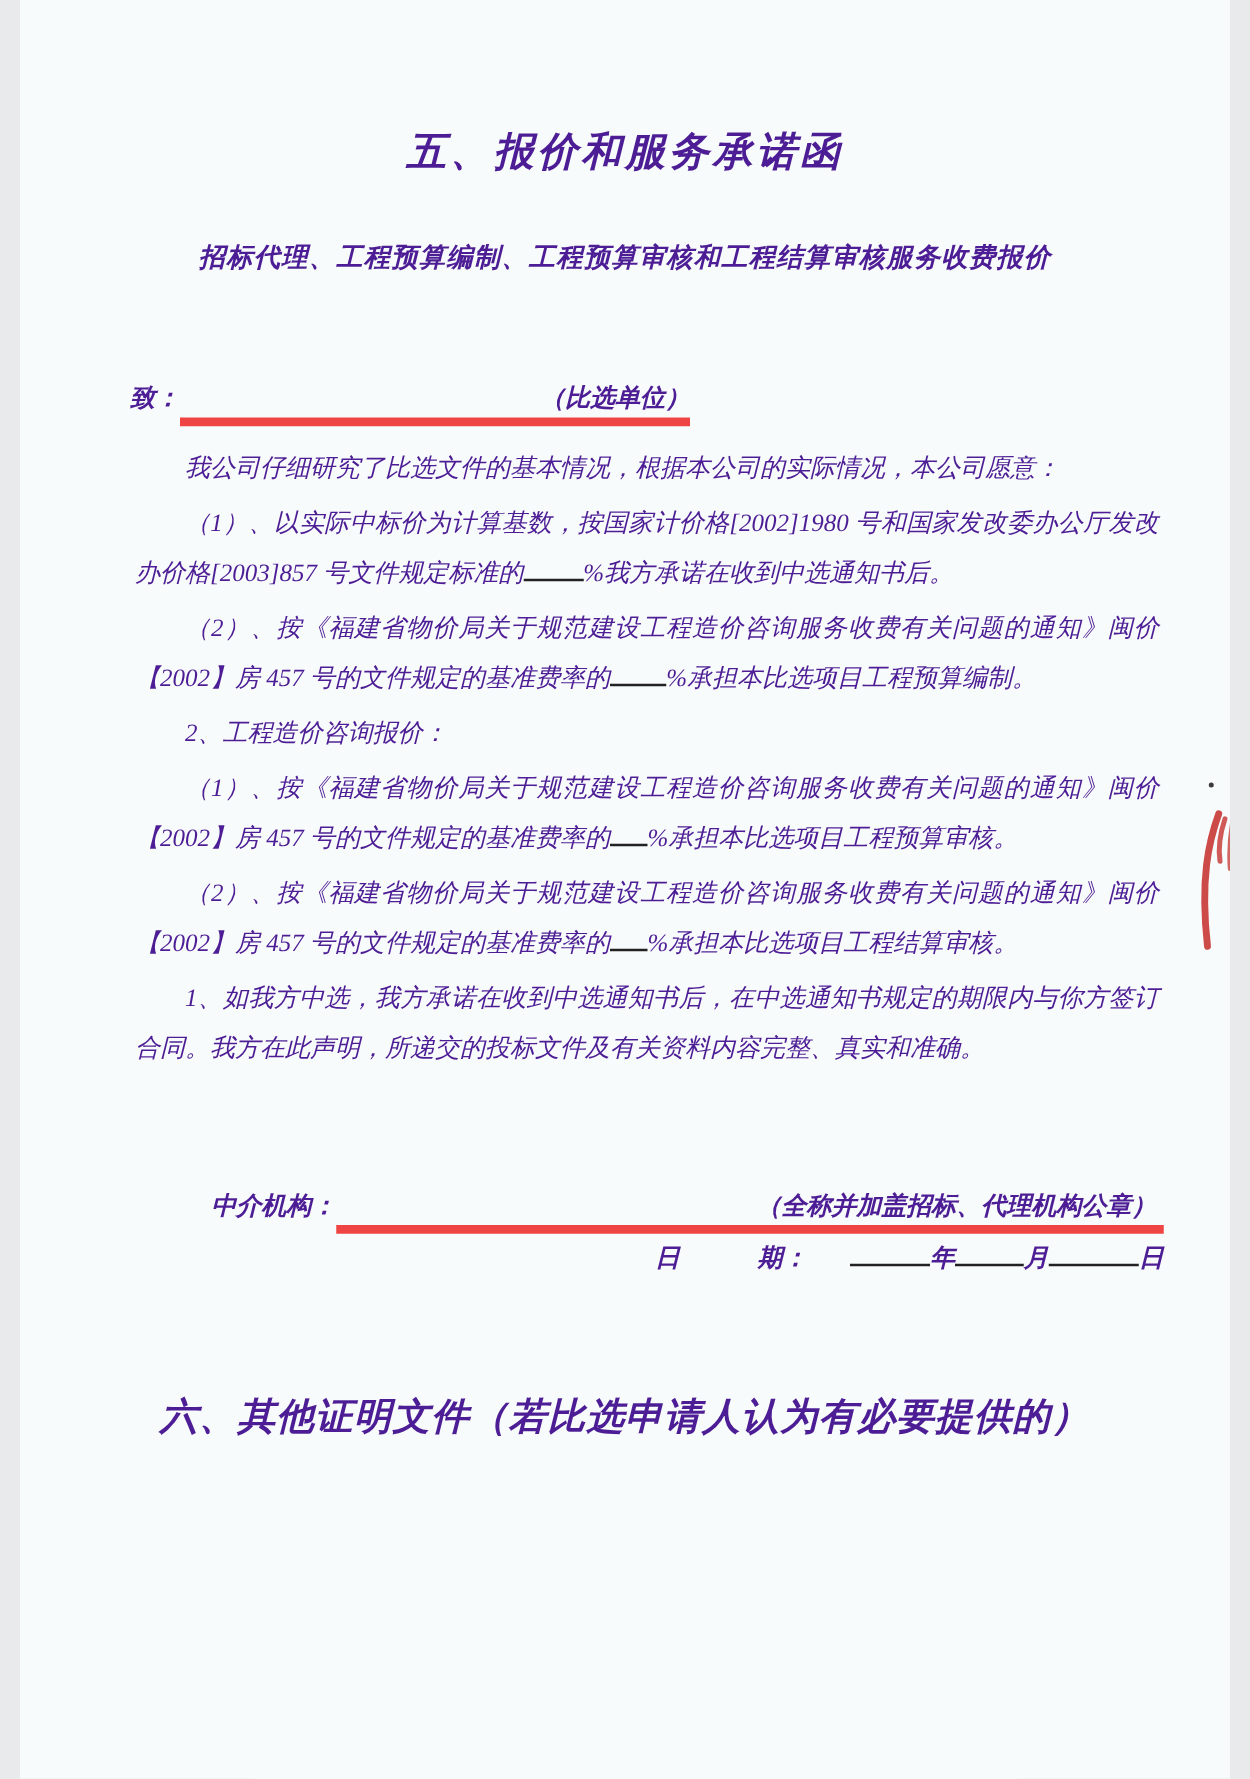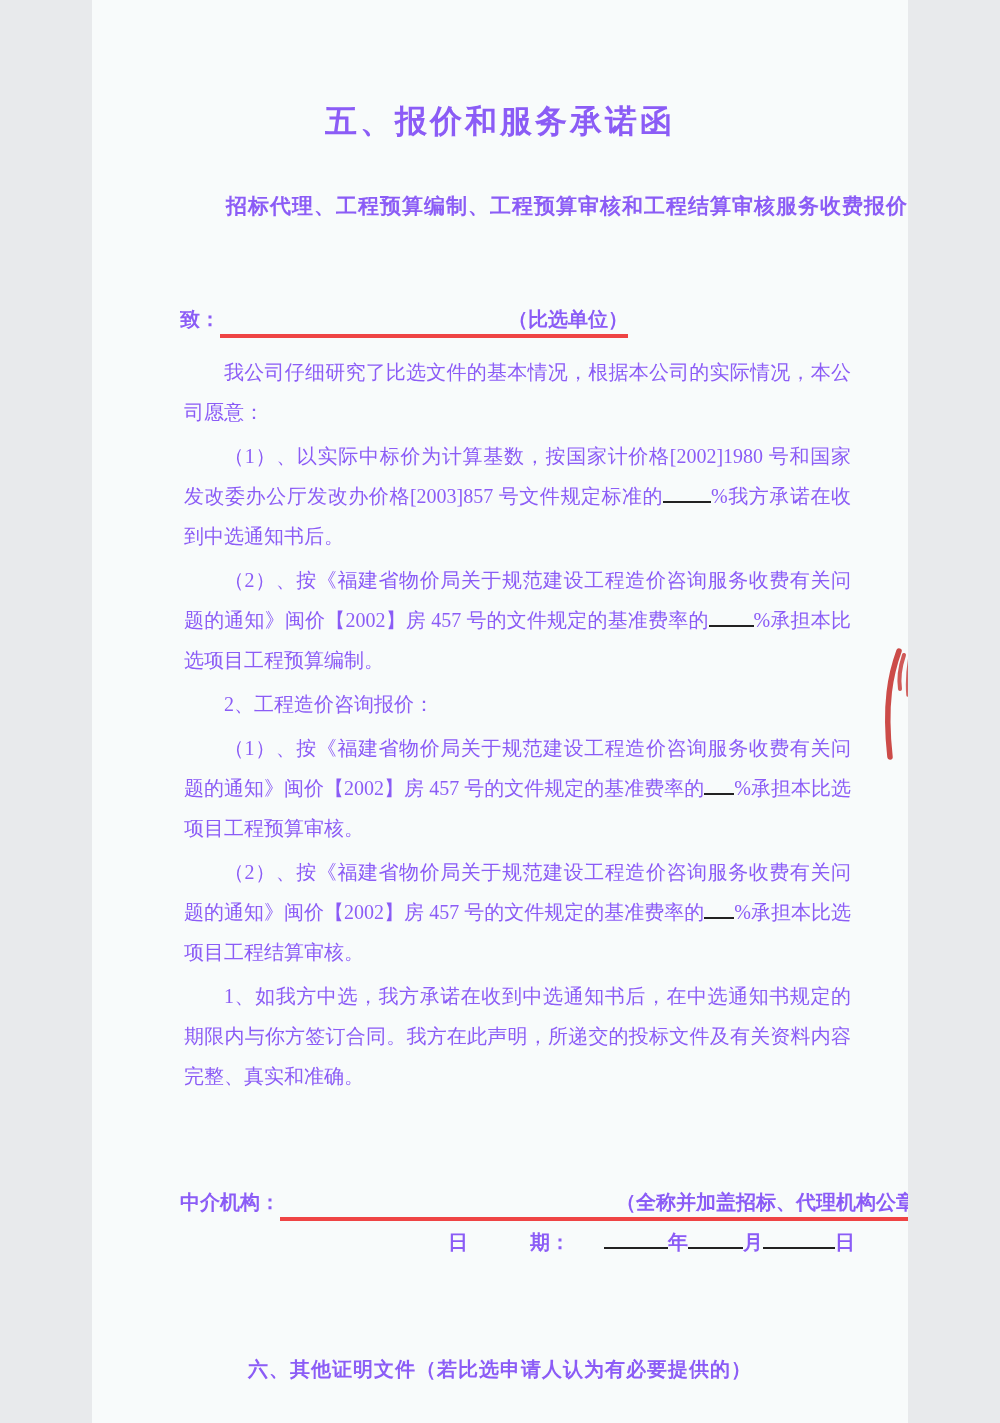--- a/index.html
+++ b/index.html
@@ -1,34 +1,35 @@
 <!DOCTYPE html>
 <html><head>
 <meta charset="utf-8">
 <style>
   html,body { margin:0; padding:0; background:#e8eaec; }
   .page {
     position:relative;
-    width:816px; height:1423px;
+    width:968px; height:1423px;
     margin:0 auto;
     background:#f8fbfb;
-    color:#8b5cf6;
+    color:#4c1d95;
     font-family:"Liberation Serif","DejaVu Serif",serif;
     overflow:hidden;
+    font-style:italic;
   }
   .doc-title {
     padding-top:100px;
     text-align:center;
     font-size:32px; font-weight:bold;
     letter-spacing:3px;
     line-height:42px;
   }
   .doc-subtitle {
     margin-top:50px;
-    text-align:right;
+    text-align:center;
     font-size:21px; font-weight:bold;
     letter-spacing:1px;
     line-height:28px;
   }
   .content {
     padding:0 53px 0 88px;
     font-size:20px;
     line-height:40px;
   }
   .to-line {
@@ -46,40 +47,40 @@
     text-indent:2em;
   }
   .blank {
     display:inline-block;
     border-bottom:2px solid #222;
     height:20px;
     vertical-align:baseline;
   }
   .blank-group {
     display:inline-block;
-    border-bottom:4px solid #ef4444;
+    border-bottom:7px solid #ef4444;
     line-height:30px;
     white-space:nowrap;
   }
   .blank-space { display:inline-block; height:18px; }
   .sig-block {
     margin-top:86px;
     font-family:"Liberation Sans","DejaVu Sans",sans-serif;
     font-weight:bold;
     font-size:20px;
     line-height:40px;
     text-align:right;
   }
   .sig-line { white-space:nowrap; }
   .date-gap { display:inline-block; width:62px; }
   .date-colon-gap { display:inline-block; width:34px; }
   .section-six {
     margin-top:84px;
     text-align:center;
-    font-size:20px; font-weight:bold;
+    font-size:30px; font-weight:bold;
     letter-spacing:1px;
     line-height:46px;
   }
   .stamp-mark {
     position:absolute;
     right:-4px; top:643px;
     width:42px; height:122px;
     pointer-events:none;
   }
   .speck {

